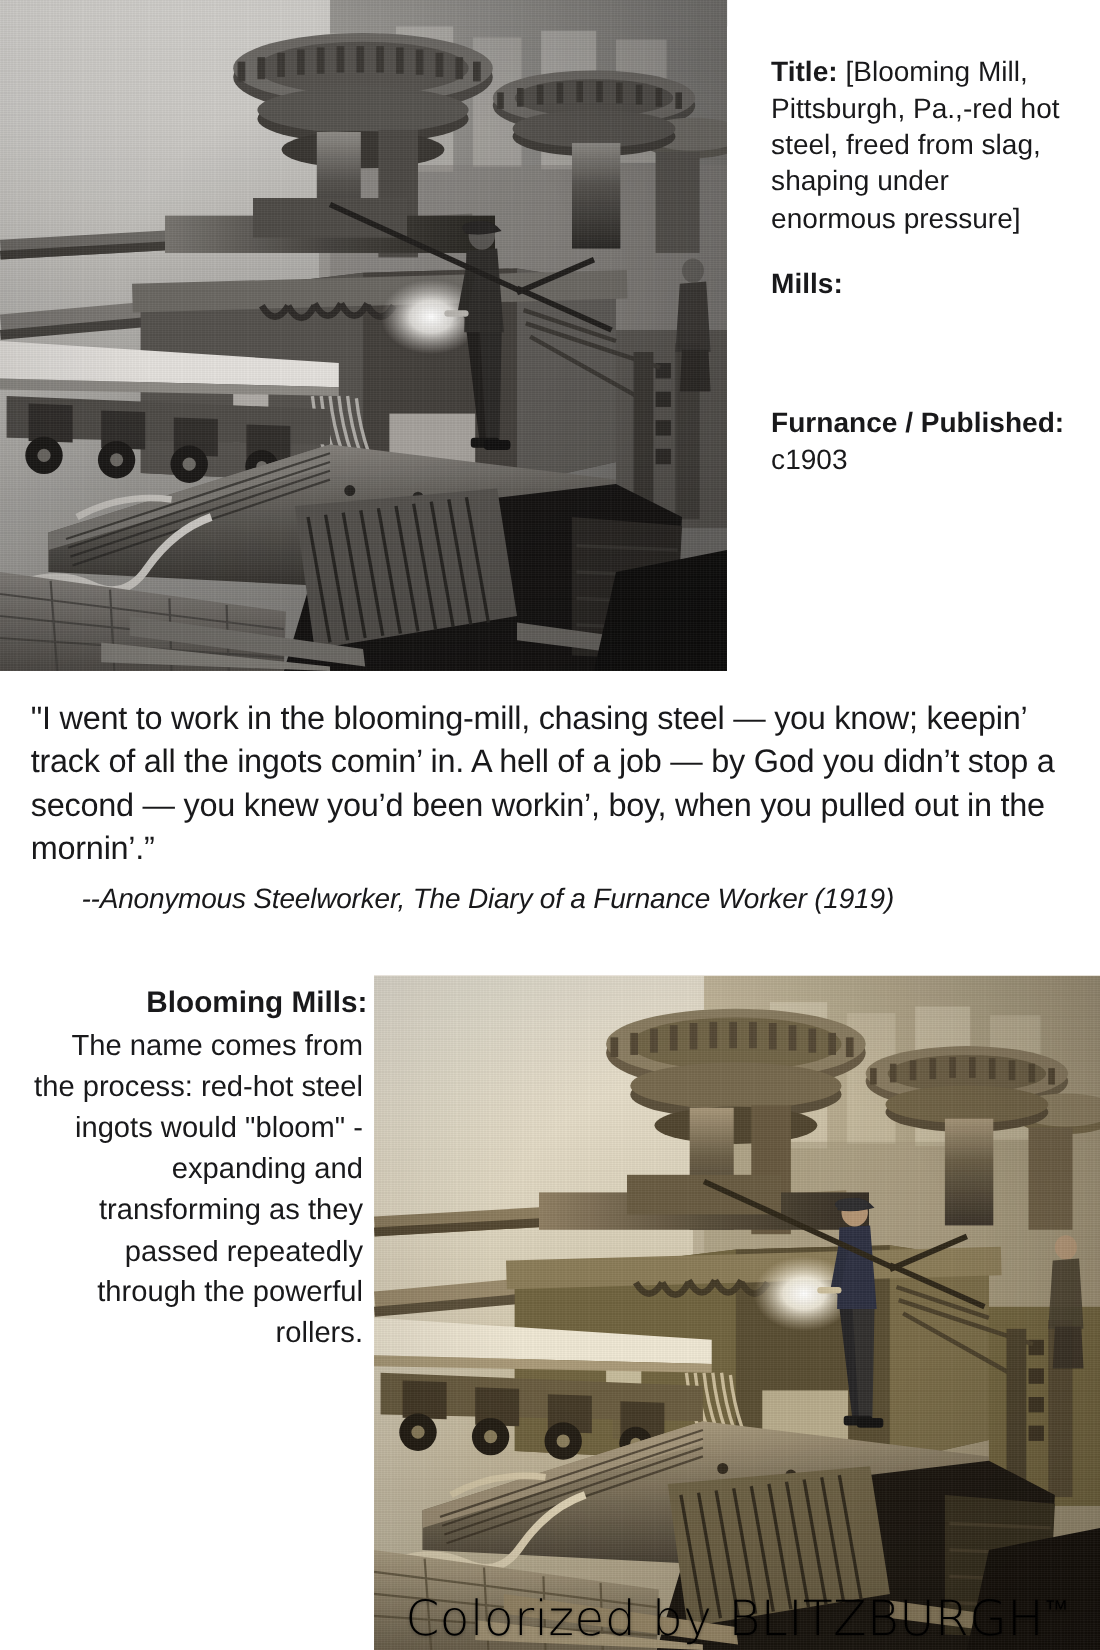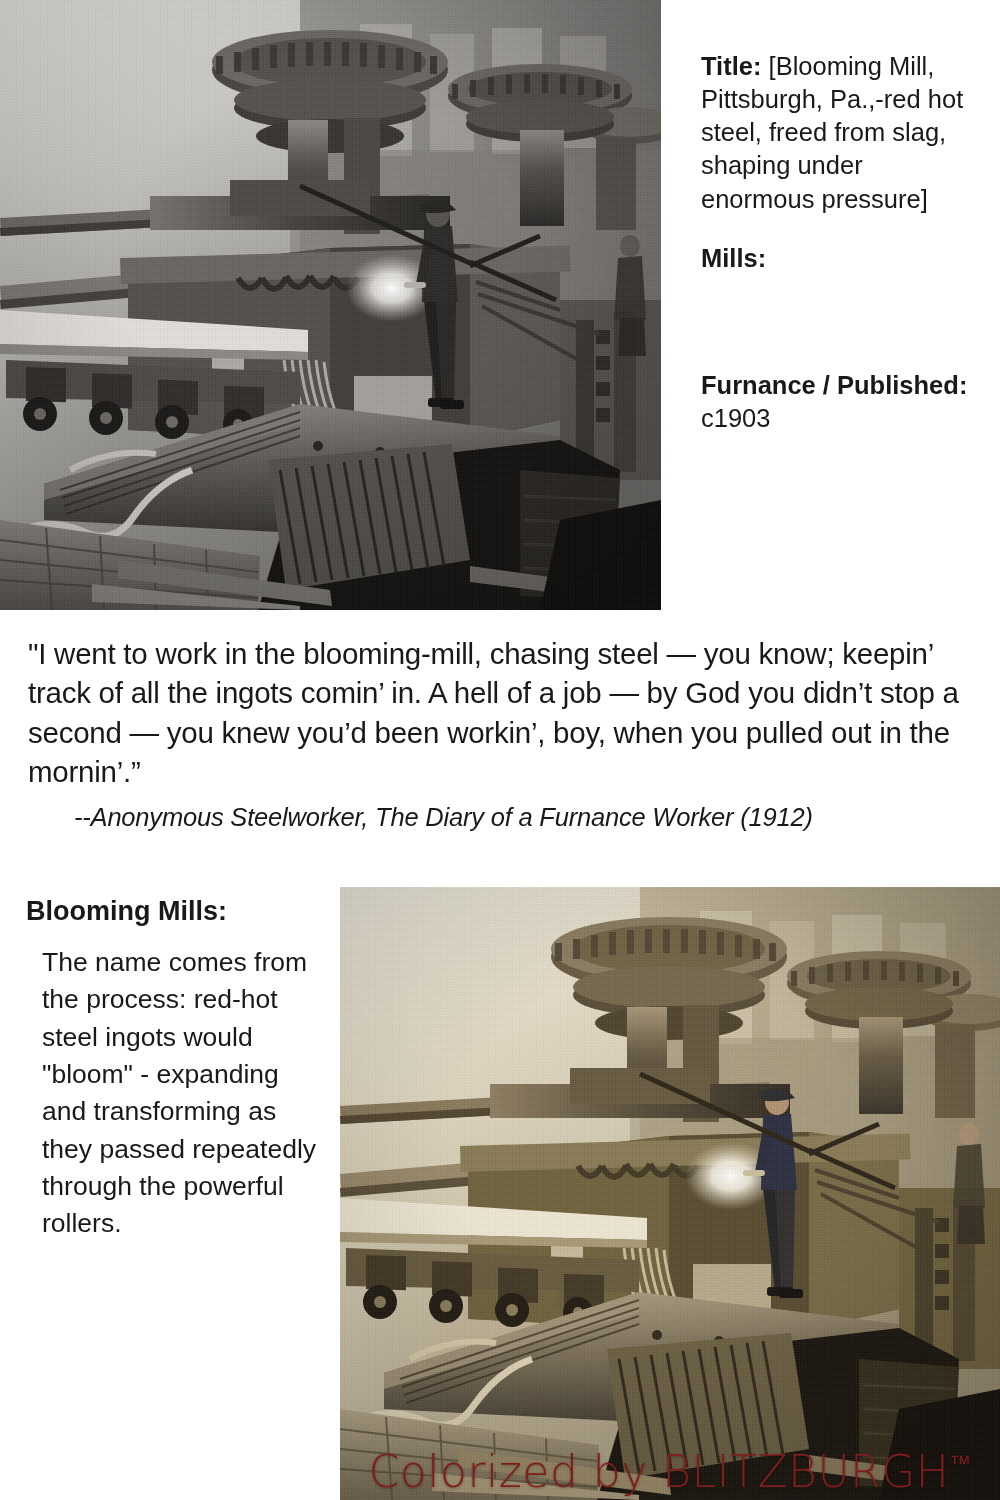--- a/index.html
+++ b/index.html
@@ -50,39 +50,39 @@
     font-style:italic;letter-spacing:-0.2px;
     margin:9px 0 0 46px;
     white-space:nowrap;
   }
 
   
   .bottom-row{position:absolute;left:0;top:884px;width:1000px;height:616px;}
 
   .blurb{
     position:absolute;left:0;top:0;width:340px;
-    padding:11px 6px 0 26px;box-sizing:border-box;
+    padding:11px 6px 0 26px;box-sizing:border-box;text-align:right;
   }
   .blurb-title{
     font-size:27px;font-weight:bold;line-height:1.22;
     margin:0 0 4px 0;
   }
   .blurb-body{
-    font-size:26.5px;line-height:1.41;margin:16px;
+    font-size:26.5px;line-height:1.41;margin:4px;
   }
 
   .photo-color{
     position:absolute;left:340px;top:3px;width:660px;height:613px;
     overflow:hidden;background:#b8a98e;
   }
 
   .watermark{
     position:absolute;left:0;right:0;bottom:6px;
     text-align:center;
-    color:#7f1d1d;
+    color:#000000;
     font-size:44px;
     font-weight:300;
     letter-spacing:0.5px;
     line-height:1;
     white-space:nowrap;
     font-family:"DejaVu Sans", sans-serif;
     text-shadow:0 1px 3px rgba(0,0,0,.30);
     z-index:40;
   }
   .watermark .tm{font-size:22px;vertical-align:super;letter-spacing:0;}
@@ -406,21 +406,21 @@
     </p>
     <p class="meta-row">
       <span class="lbl">Furnance / Published:</span>
       <span class="val">c1903</span>
     </p>
   </div>
 </div>
 
 <div class="quote-block">
   <p class="quote-text">"I went to work in the blooming-mill, chasing steel — you know; keepin’ track of all the ingots comin’ in. A hell of a job — by God you didn’t stop a second — you knew you’d been workin’, boy, when you pulled out in the mornin’.”</p>
-  <p class="quote-attr">--Anonymous Steelworker, The Diary of a Furnance Worker (1912)</p>
+  <p class="quote-attr">--Anonymous Steelworker, The Diary of a Furnance Worker (1919)</p>
 </div>
 
 <div class="bottom-row">
 
   <div class="blurb">
     <p class="blurb-title">Blooming Mills:</p>
     <p class="blurb-body">The name comes from the process: red-hot steel ingots would "bloom" - expanding and transforming as they passed repeatedly through the powerful rollers.</p>
   </div>
 
   <div class="photo-color">

